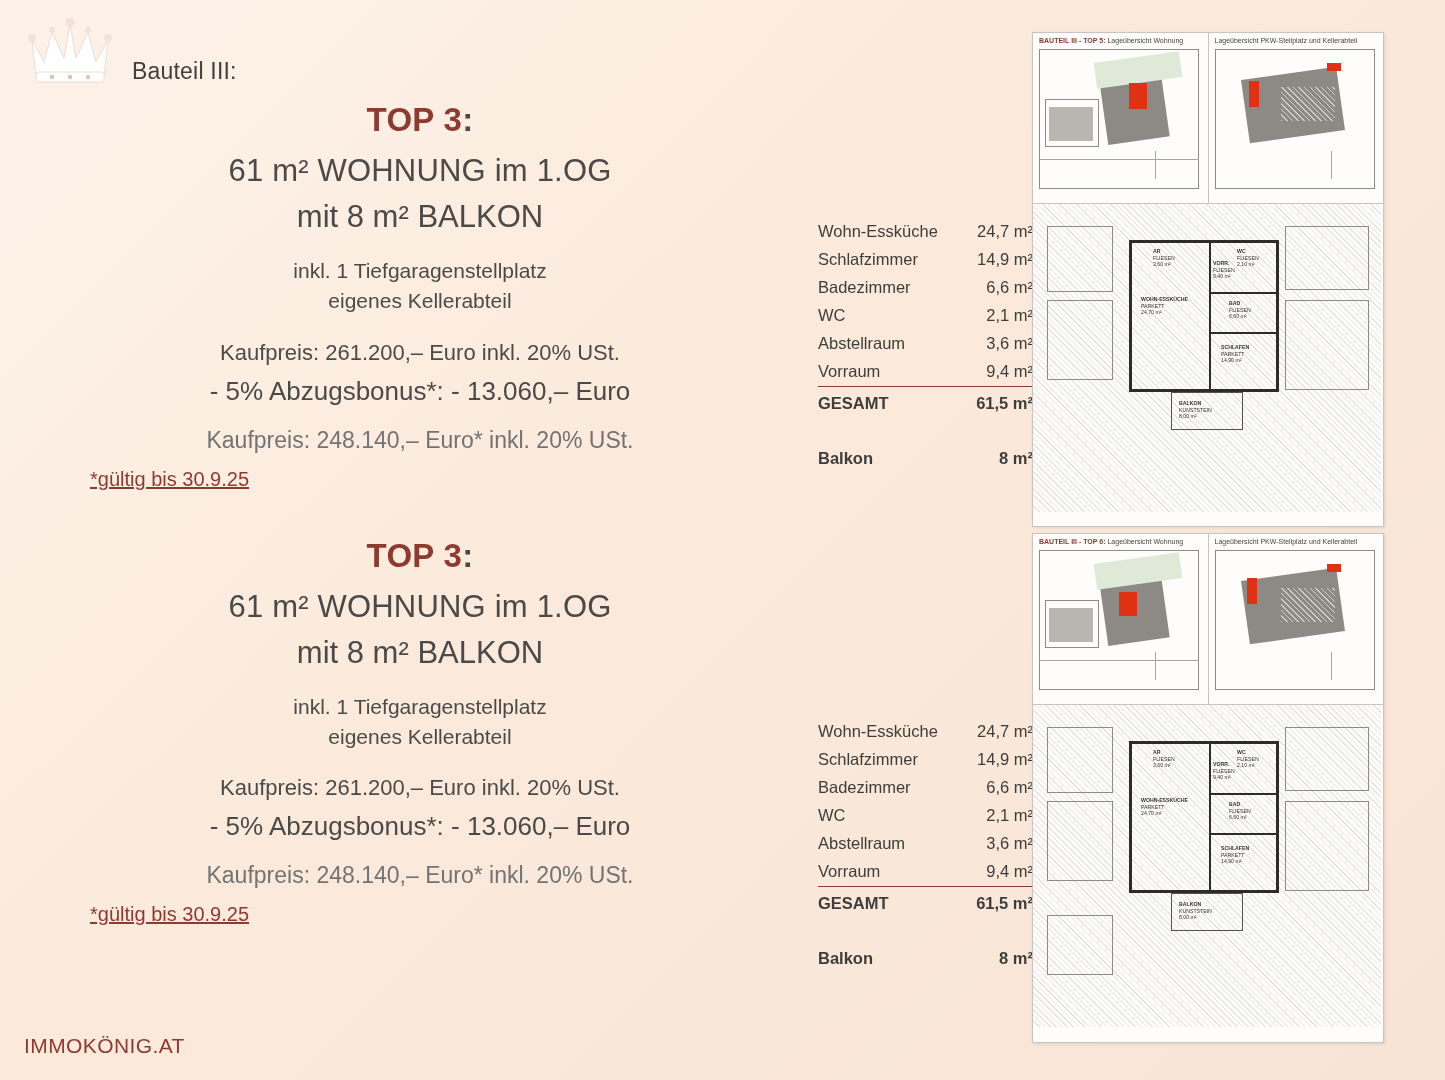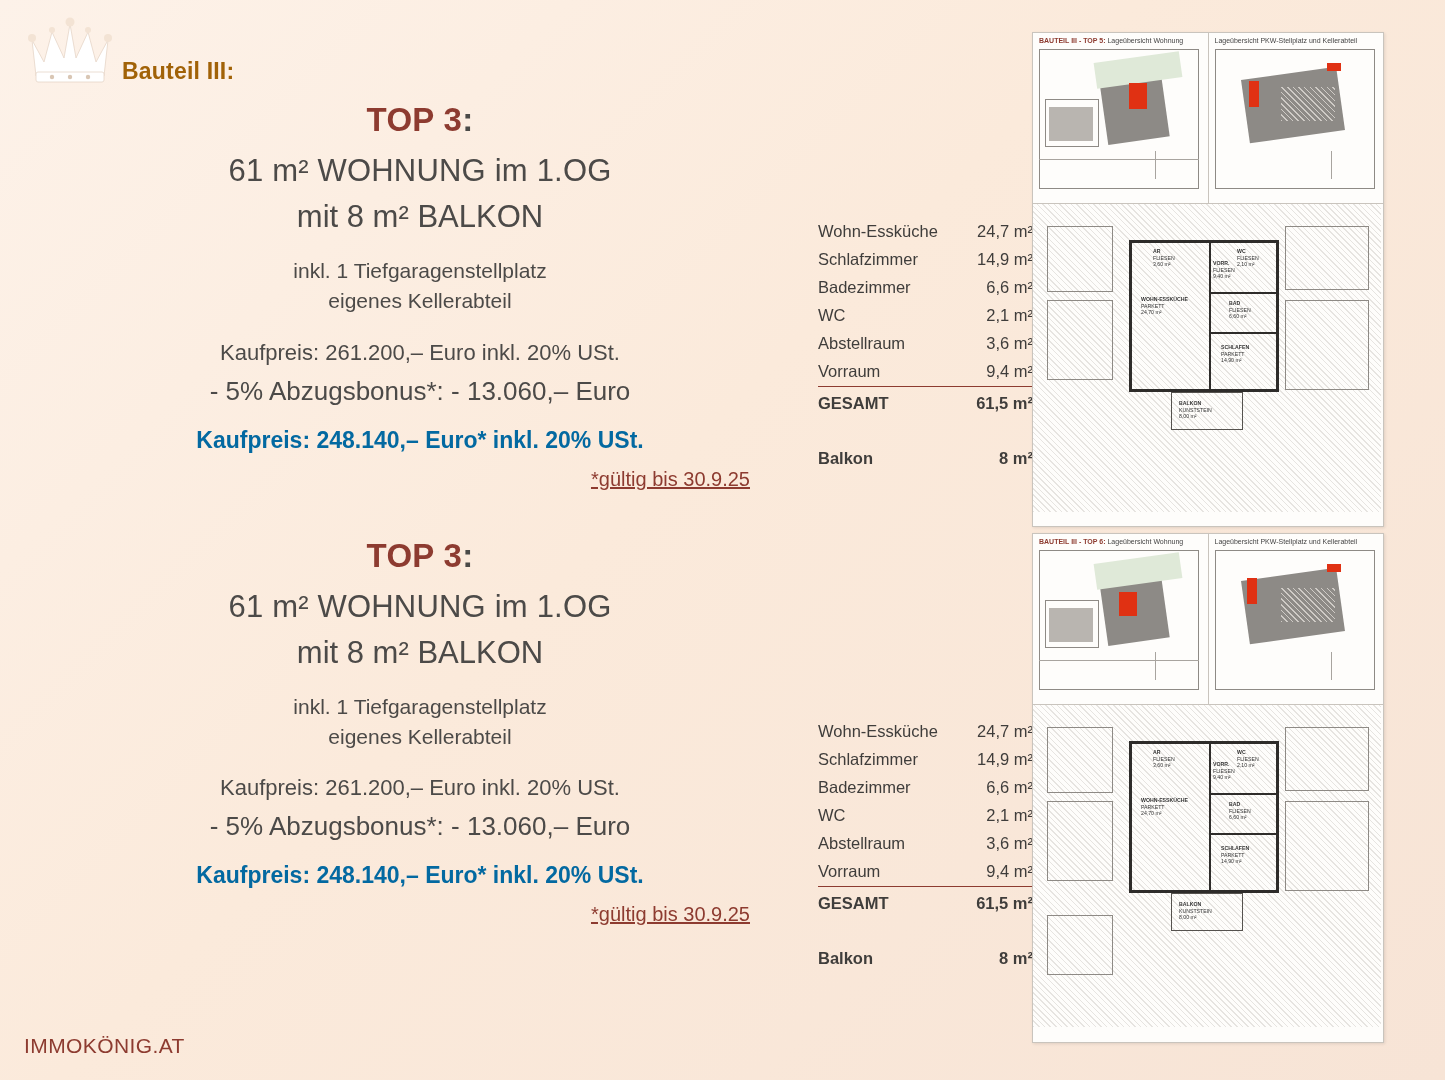--- a/index.html
+++ b/index.html
@@ -32,24 +32,24 @@
 
   
   .left-col {
     position: absolute;
     left: 90px;
     top: 58px;
     width: 660px;
   }
   .bauteil {
     font-size: 23px;
-    font-weight: bold;
-    color: #a16207;
+    font-weight: normal;
+    color: #404040;
     letter-spacing: 0.2px;
-    margin-left: 32px;
+    margin-left: 42px;
   }
   .unit-block {
     text-align: center;
     width: 660px;
   }
   .top-title {
     font-size: 33px;
     font-weight: bold;
     color: #8d3b30;
     margin-top: 16px;
@@ -84,29 +84,29 @@
     color: #4c4a48;
     margin-top: 24px;
   }
   .bonus-line {
     font-size: 26px;
     color: #4c4a48;
     margin-top: 10px;
   }
   .final-price {
     font-size: 23px;
-    font-weight: bold;
-    color: #0369a1;
+    font-weight: normal;
+    color: #737373;
     margin-top: 20px;
   }
   .valid {
     font-size: 20px;
     color: #8d3b30;
     text-decoration: underline;
-    text-align: right;
+    text-align: left;
     margin-top: 14px;
     padding-right: 0px;
   }
 
   
   .area-table {
     position: absolute;
     width: 215px;
     font-size: 16.5px;
     color: #3f3d3b;

